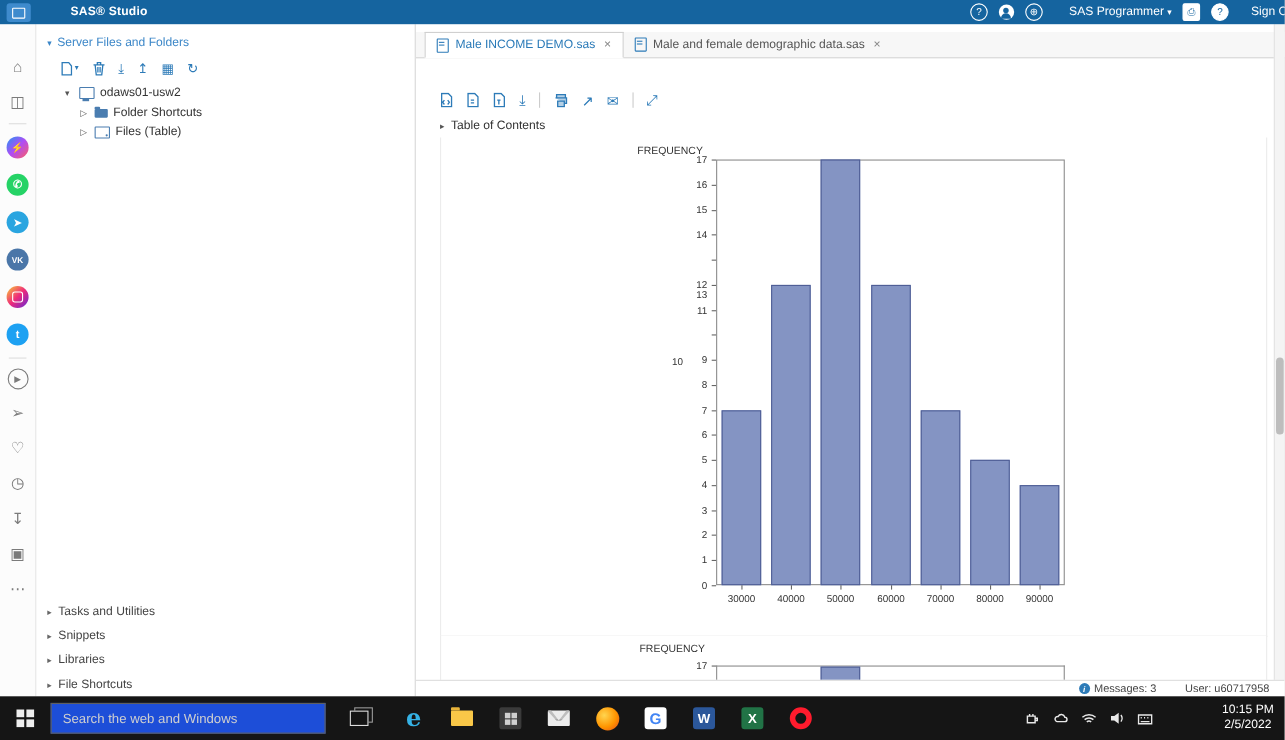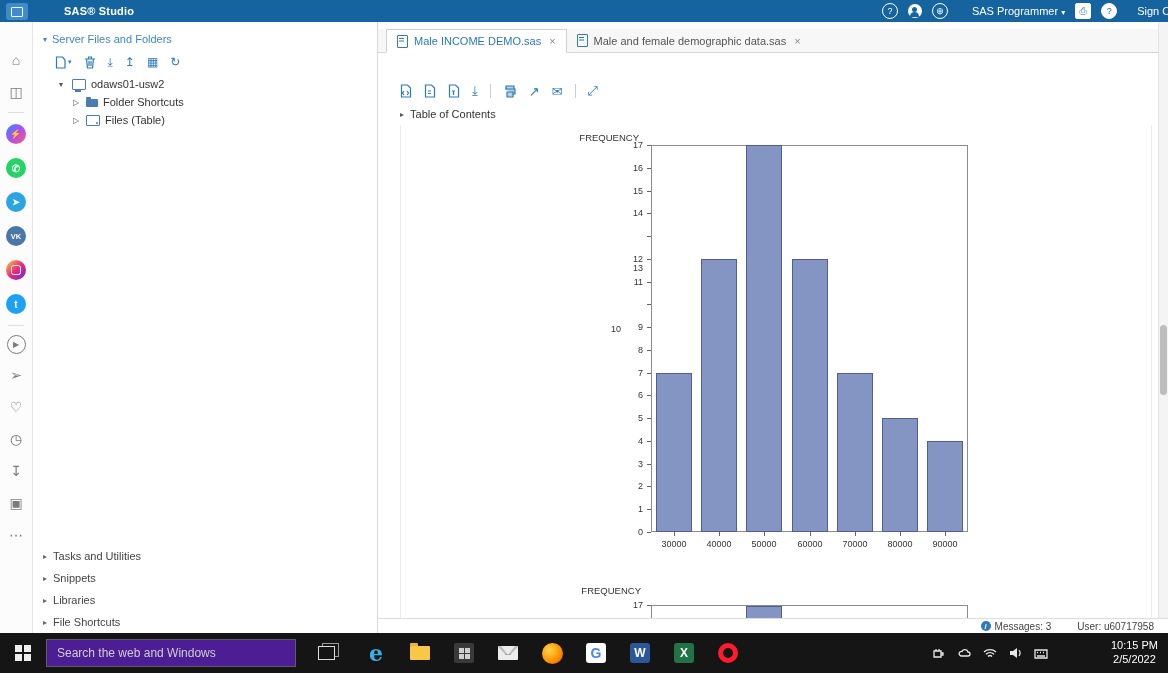--- a/index.html
+++ b/index.html
@@ -95,21 +95,21 @@
   .statusbar{position:absolute;left:0;right:0;bottom:0;height:14px;background:#fff;border-top:1px solid #ddd;
     display:flex;align-items:center;justify-content:flex-end;gap:26px;padding-right:14px;font-size:10px;color:#444;}
   .status-msg{display:flex;align-items:center;gap:4px;cursor:pointer;}
   .info-ic{width:10px;height:10px;border-radius:50%;background:#2d7bb8;color:#fff;font-size:7.5px;display:flex;
     align-items:center;justify-content:center;font-style:italic;font-weight:bold;}
   
   .taskbar{position:absolute;left:0;bottom:0;width:1168px;height:40px;background:#151515;display:flex;align-items:center;z-index:10;}
   .startbtn{width:46px;height:40px;display:flex;align-items:center;justify-content:center;cursor:pointer;}
   .winlogo{display:grid;grid-template-columns:7px 7px;grid-template-rows:7px 7px;gap:1.5px;}
   .winlogo i{background:#eee;display:block;}
-  .tb-search{width:250px;height:28px;background:#4c1d95;border:1px solid #5f5f5f;color:#ddd;font-size:12px;
+  .tb-search{width:250px;height:28px;background:#1d4ed8;border:1px solid #5f5f5f;color:#ddd;font-size:12px;
     padding:0 10px;box-sizing:border-box;font-family:"Liberation Sans",sans-serif;}
   .tb-search::placeholder{color:#cfcfcf;}
   .taskview{width:40px;height:40px;display:flex;align-items:center;justify-content:center;cursor:pointer;margin-left:10px;}
   .tv-ic{width:15px;height:12px;border:1.4px solid #ddd;position:relative;background:#151515;}
   .tv-ic:before{content:"";position:absolute;left:3px;top:-4px;width:15px;height:12px;border:1.4px solid #999;z-index:-1;}
   .apps{display:flex;align-items:center;gap:20px;margin-left:18px;}
   .app{width:24px;height:24px;display:flex;align-items:center;justify-content:center;cursor:pointer;}
   .ic-edge{color:#35b2e5;font-size:22px;font-weight:bold;font-family:"DejaVu Serif",serif;}
   .ic-expfolder{width:20px;height:14px;background:#f9c748;border-radius:1px;position:relative;}
   .ic-expfolder:before{content:"";position:absolute;top:-3px;left:0;width:8px;height:3px;background:#e7b33a;border-radius:1px 1px 0 0;}

